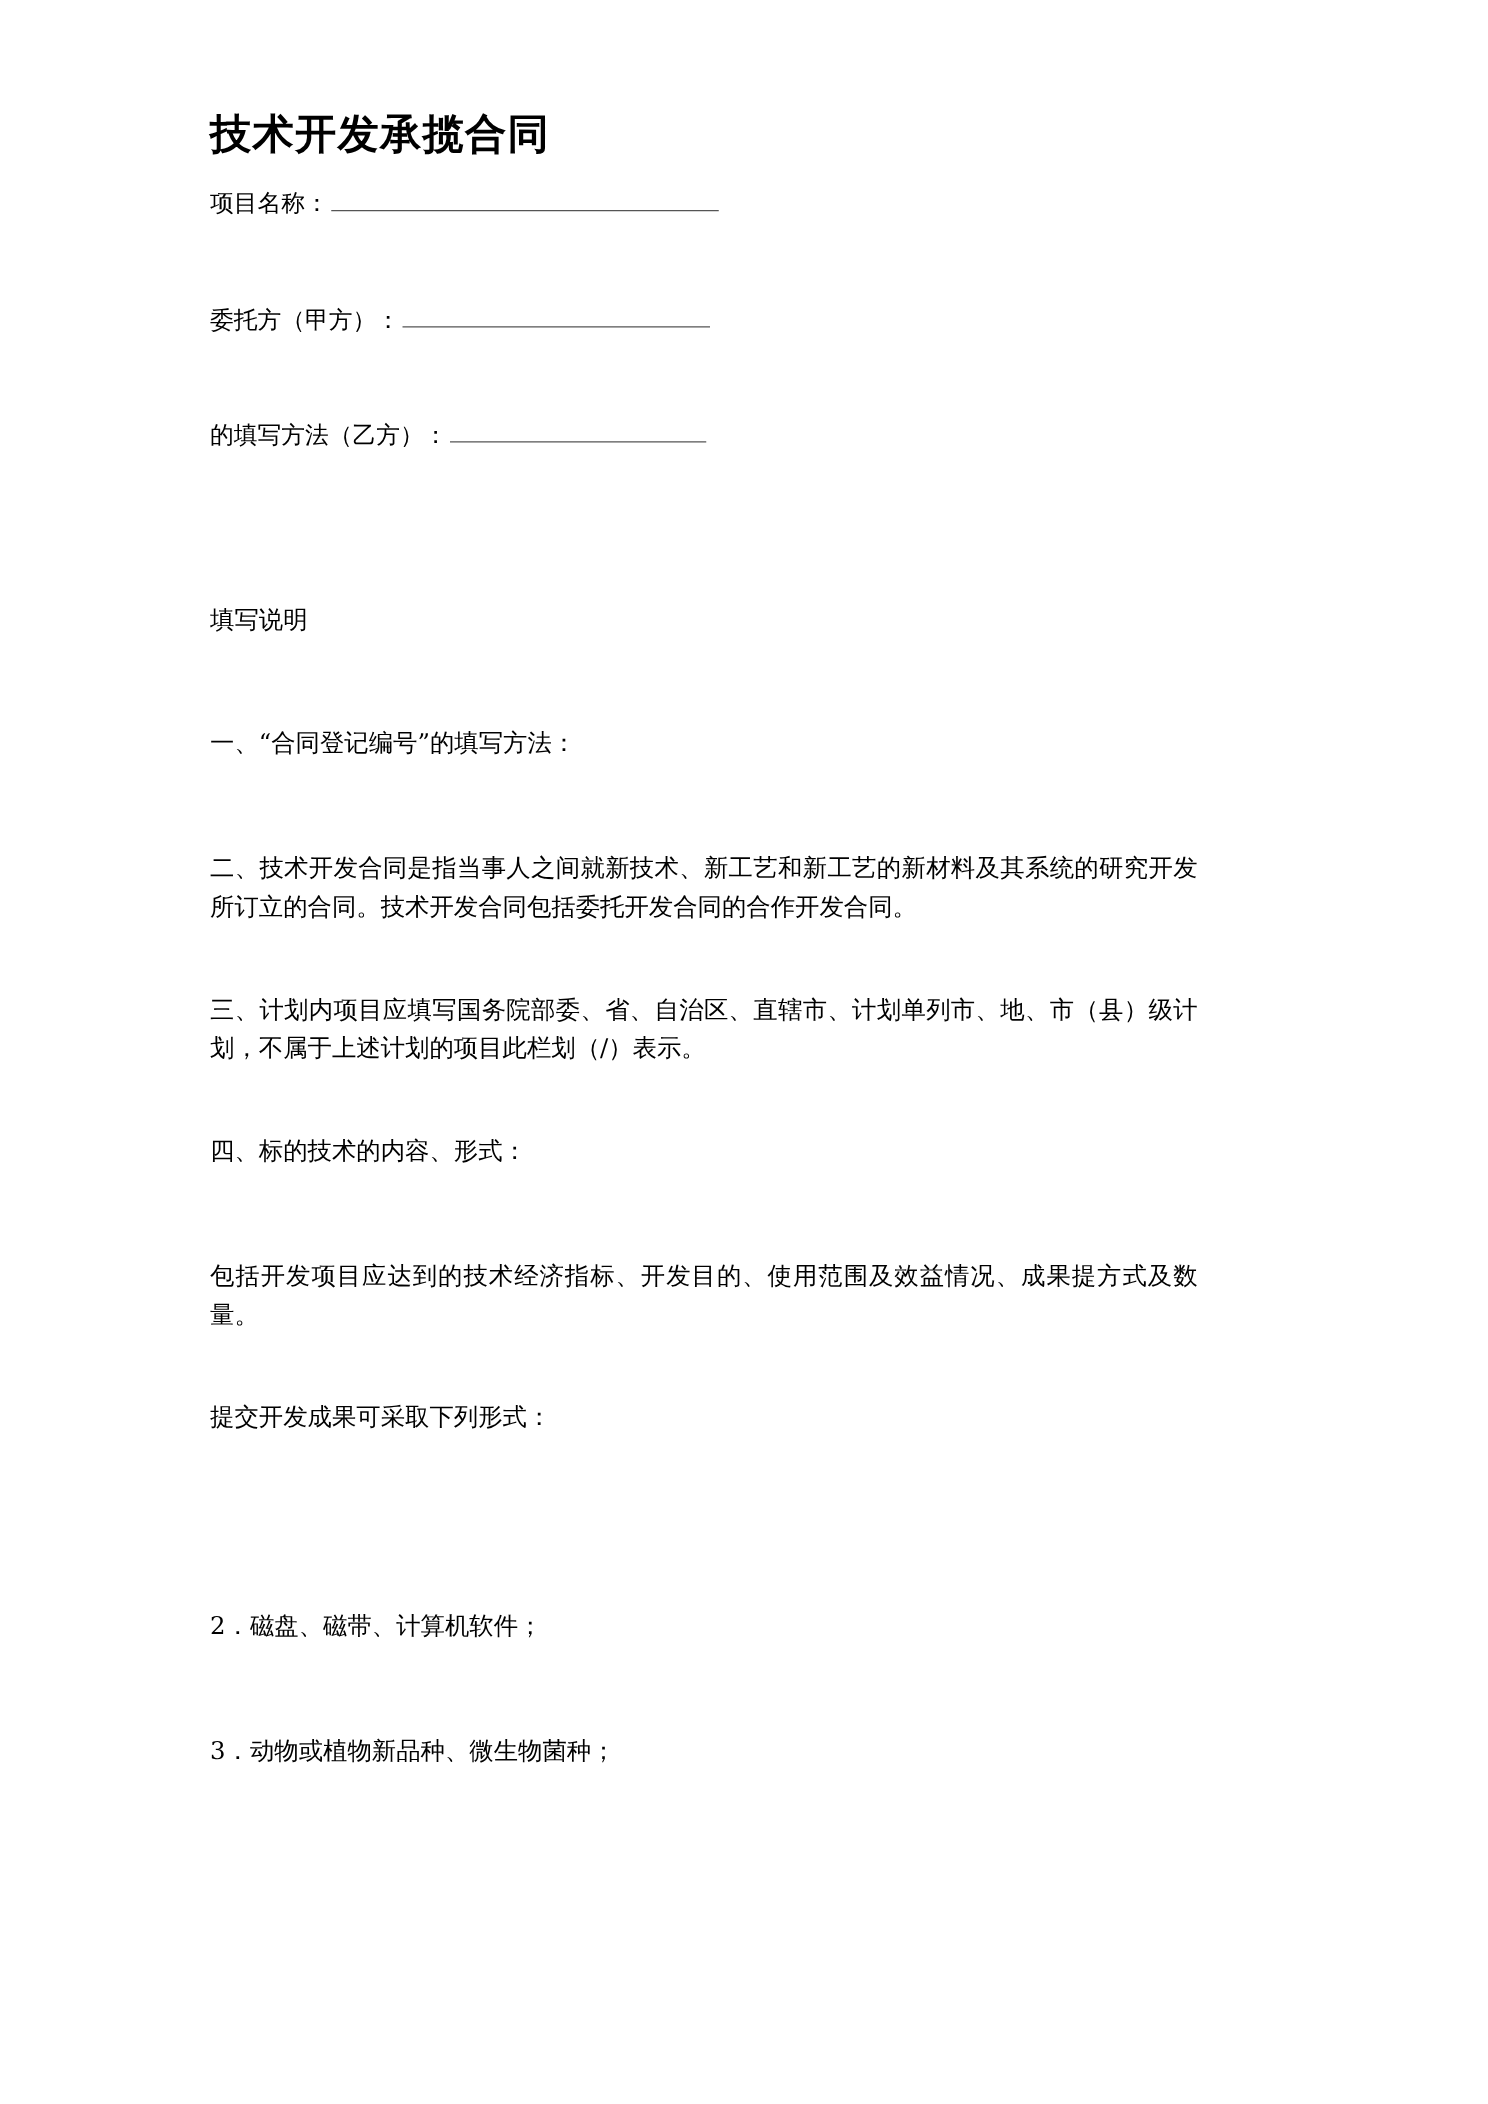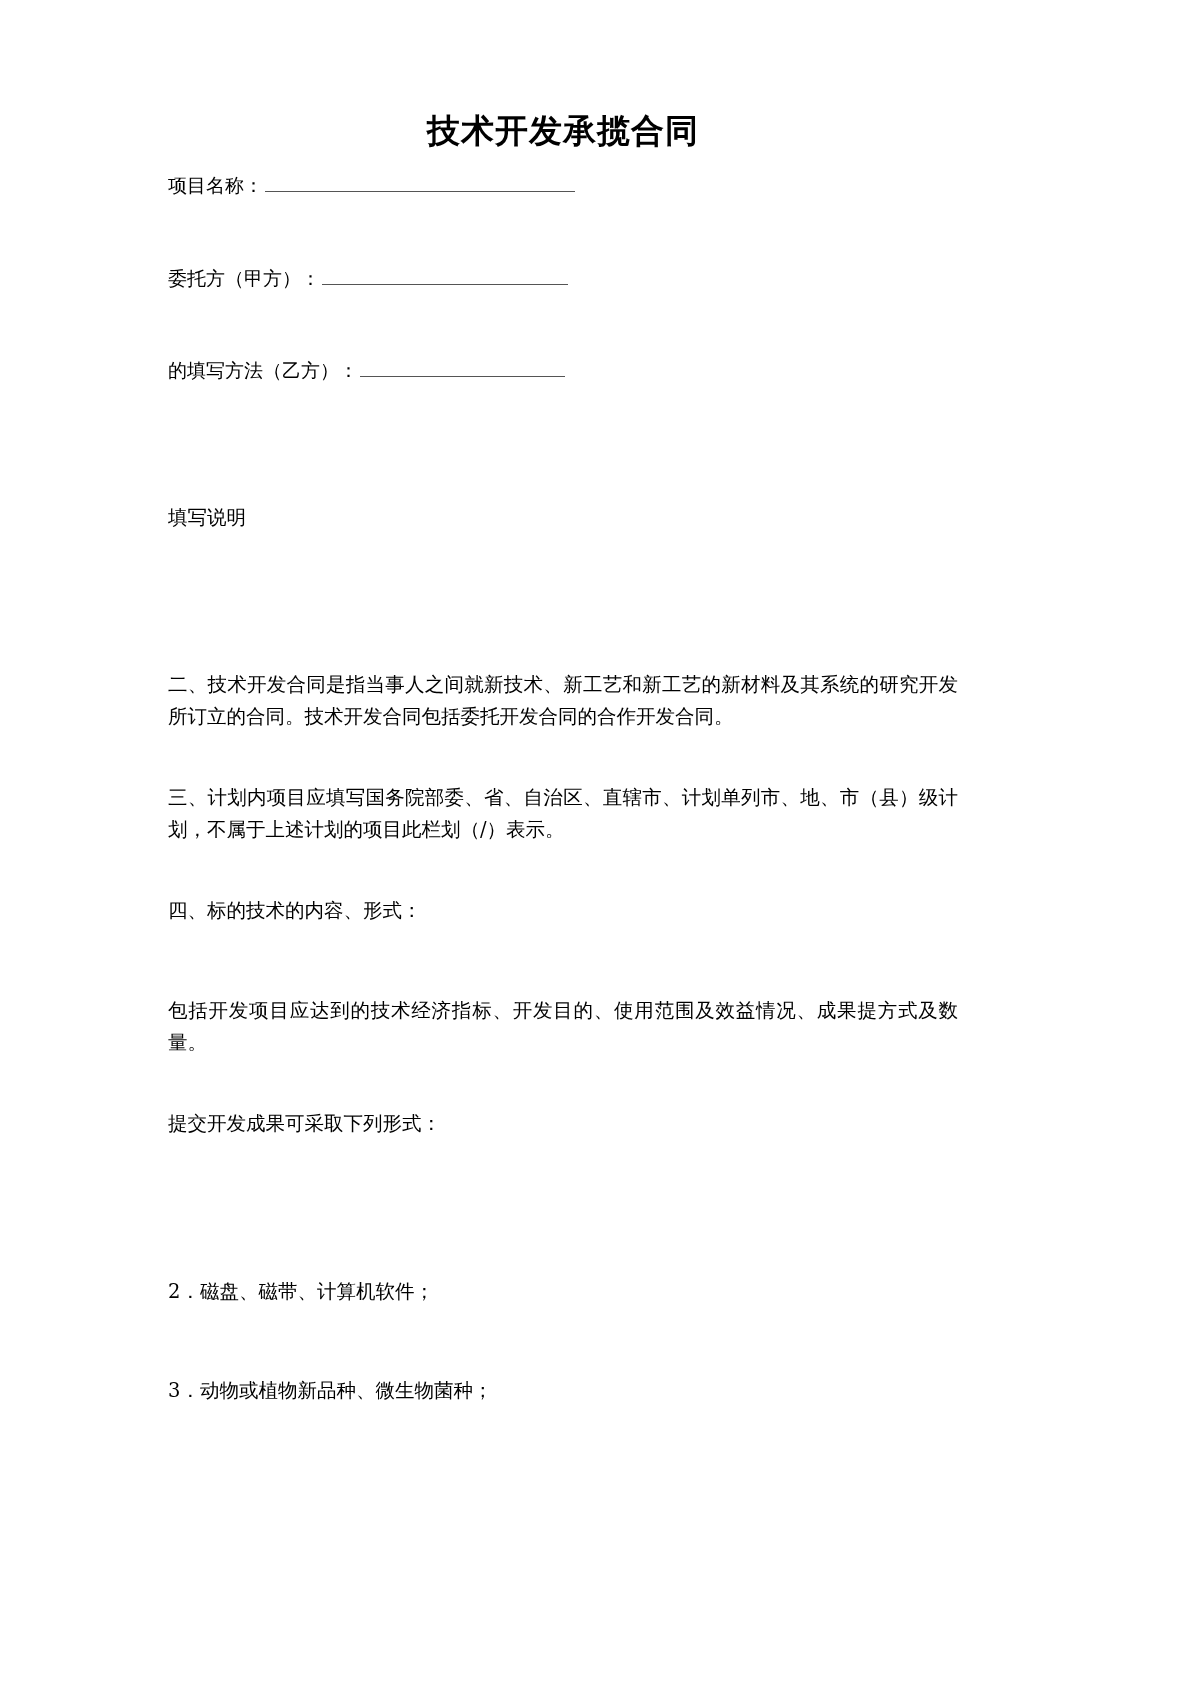--- a/index.html
+++ b/index.html
@@ -24,26 +24,26 @@
     position: absolute;
     left: 168px;
     top: 0;
     width: 790px;
   }
 
   
   .doc-title {
     font-size: 33px;
     font-weight: bold;
-    text-align: center;
+    text-align: left;
     letter-spacing: 1px;
     margin: 0;
-    padding-top: 110px;
+    padding-top: 88px;
     line-height: 1.25;
-    font-family: Liberation Sans, sans-serif;
+    font-family: Liberation Serif, serif;
   }
 
   
   .field-row {
     font-size: 19px;
     line-height: 1.55;
     white-space: nowrap;
     margin: 0;
   }
   .field-label {
@@ -101,20 +101,21 @@
     <div class="field-row">
       <span class="field-label">的填写方法（乙方）：</span><span class="field-blank blank-c"></span>
     </div>
 
     <div style="height:116px"></div>
 
     <p class="para">填写说明</p>
 
     <div class="spacer-lg"></div>
 
+    <p class="para">一、“合同登记编号”的填写方法：</p>
 
     <div class="spacer-lg"></div>
 
     <p class="para">二、技术开发合同是指当事人之间就新技术、新工艺和新工艺的新材料及其系统的研究开发所订立的合同。技术开发合同包括委托开发合同的合作开发合同。</p>
 
     <div class="spacer-md"></div>
 
     <p class="para">三、计划内项目应填写国务院部委、省、自治区、直辖市、计划单列市、地、市（县）级计划，不属于上述计划的项目此栏划（/）表示。</p>
 
     <div class="spacer-md"></div>

